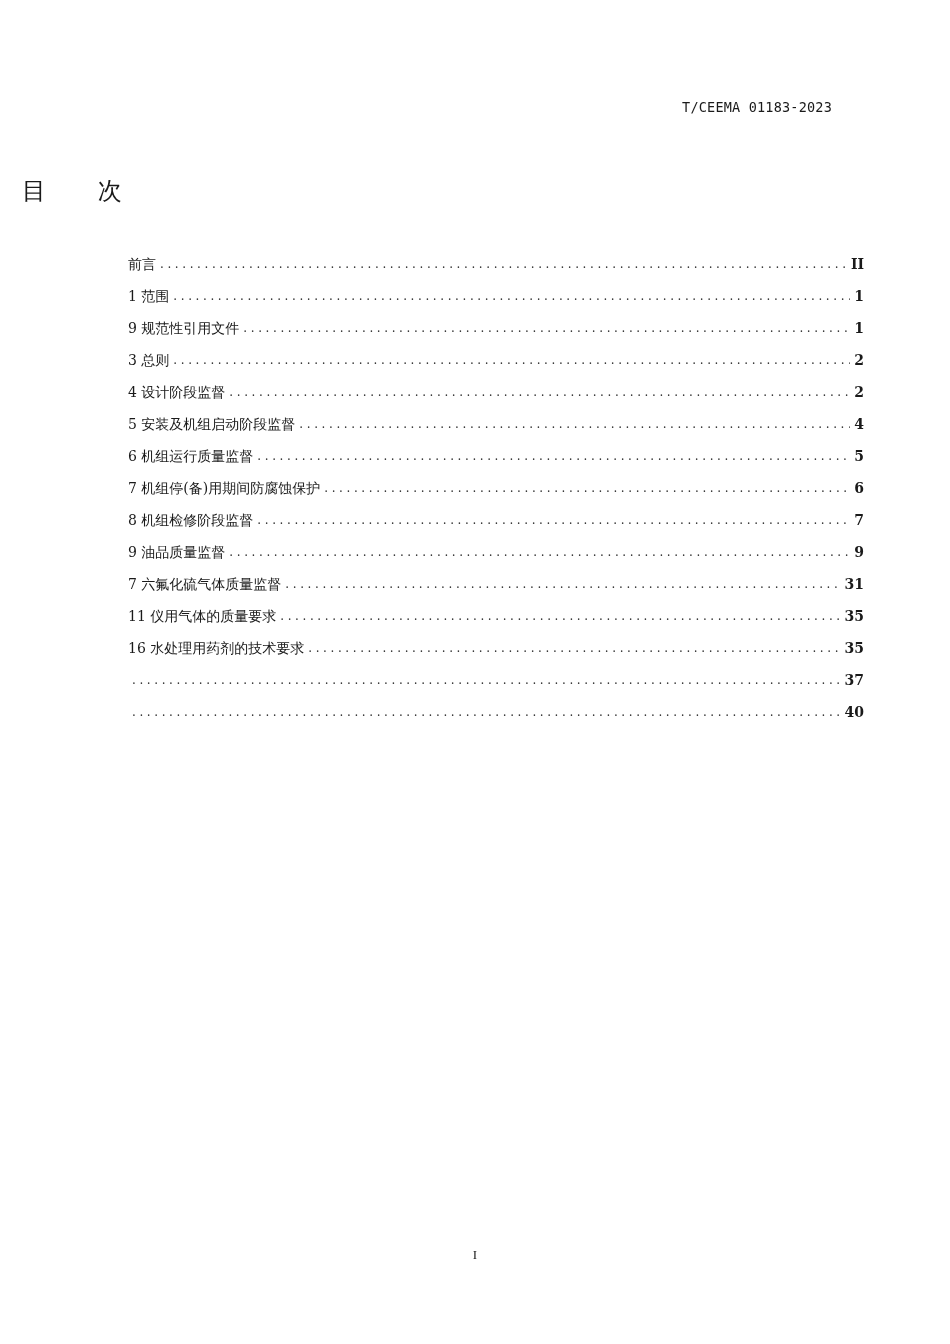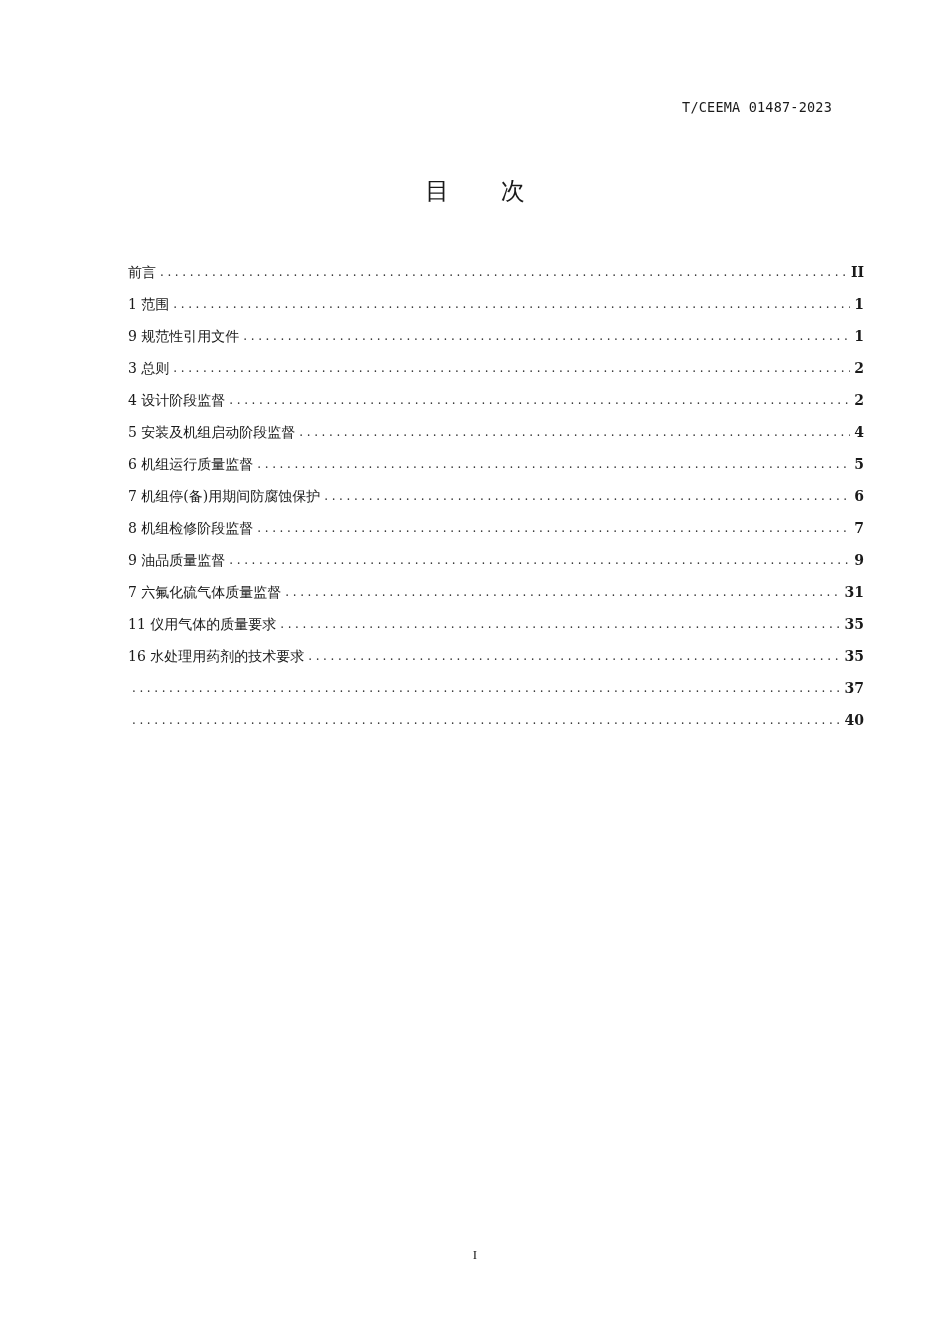--- a/index.html
+++ b/index.html
@@ -3,44 +3,44 @@
   <meta charset="utf-8">
   <style>
     html, body { margin: 0; padding: 0; background: #ffffff; }
     body { width: 950px; height: 1344px; position: relative; overflow: hidden; color: #1a1a1a; }
     .doc-code {
       position: absolute; top: 99px; right: 118px;
       font-family: "DejaVu Sans Mono", "Liberation Mono", monospace;
       font-size: 13.5px; letter-spacing: 0.2px;
     }
     .toc-title {
-      position: absolute; top: 175px; left: 0; width: 950px; text-align: center;
+      position: absolute; top: 175px; left: 0; width: 950px; text-align: left;
       font-family: "DejaVu Sans", sans-serif; font-size: 24px; letter-spacing: 22px;
       padding-left: 22px; box-sizing: border-box;
     }
     .toc {
       position: absolute; top: 252px; left: 128px; width: 736px;
       font-family: "DejaVu Serif", "Liberation Serif", serif; font-size: 14px;
     }
-    .toc-row { display: flex; align-items: flex-end; height: 32px; line-height: 24px; }
+    .toc-row { display: flex; align-items: flex-start; height: 32px; line-height: 24px; }
     .toc-label { white-space: nowrap; }
     .toc-dots {
       flex: 1; overflow: hidden; white-space: nowrap; margin: 0 4px;
       color: #333; letter-spacing: 3.6px; font-size: 12px;
     }
     .toc-page { white-space: nowrap; text-align: right; min-width: 10px; font-weight: bold; }
     .page-number {
       position: absolute; top: 1247px; left: 0; width: 950px; text-align: center;
       font-family: "Liberation Serif", serif; font-size: 13px;
     }
   </style>
 </head>
 <body>
 
-<div class="doc-code">T/CEEMA 01487-2023</div>
+<div class="doc-code">T/CEEMA 01183-2023</div>
 
 <div class="toc-title">目 次</div>
 
 <div class="toc">
   <div class="toc-row">
       <span class="toc-label">前言</span>
       <span class="toc-dots">................................................................................................................................</span>
       <span class="toc-page">II</span>
     </div>
   <div class="toc-row">

